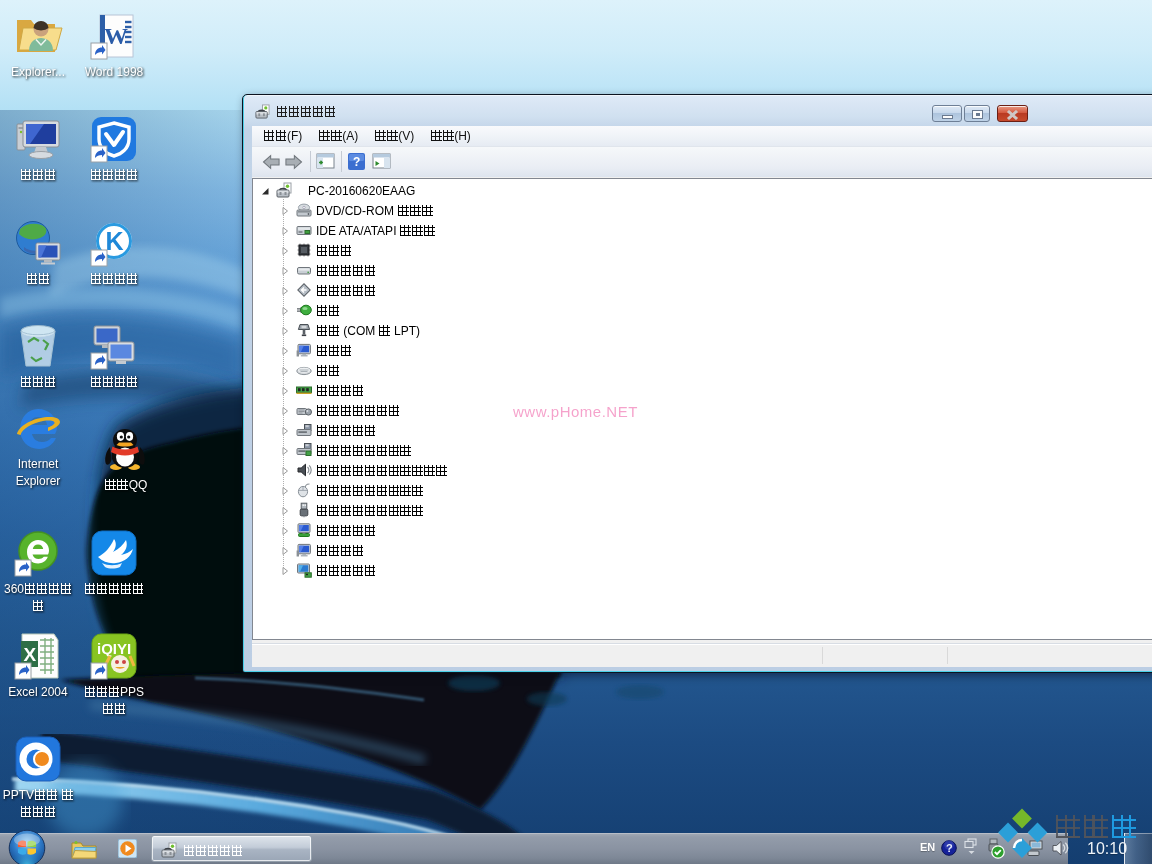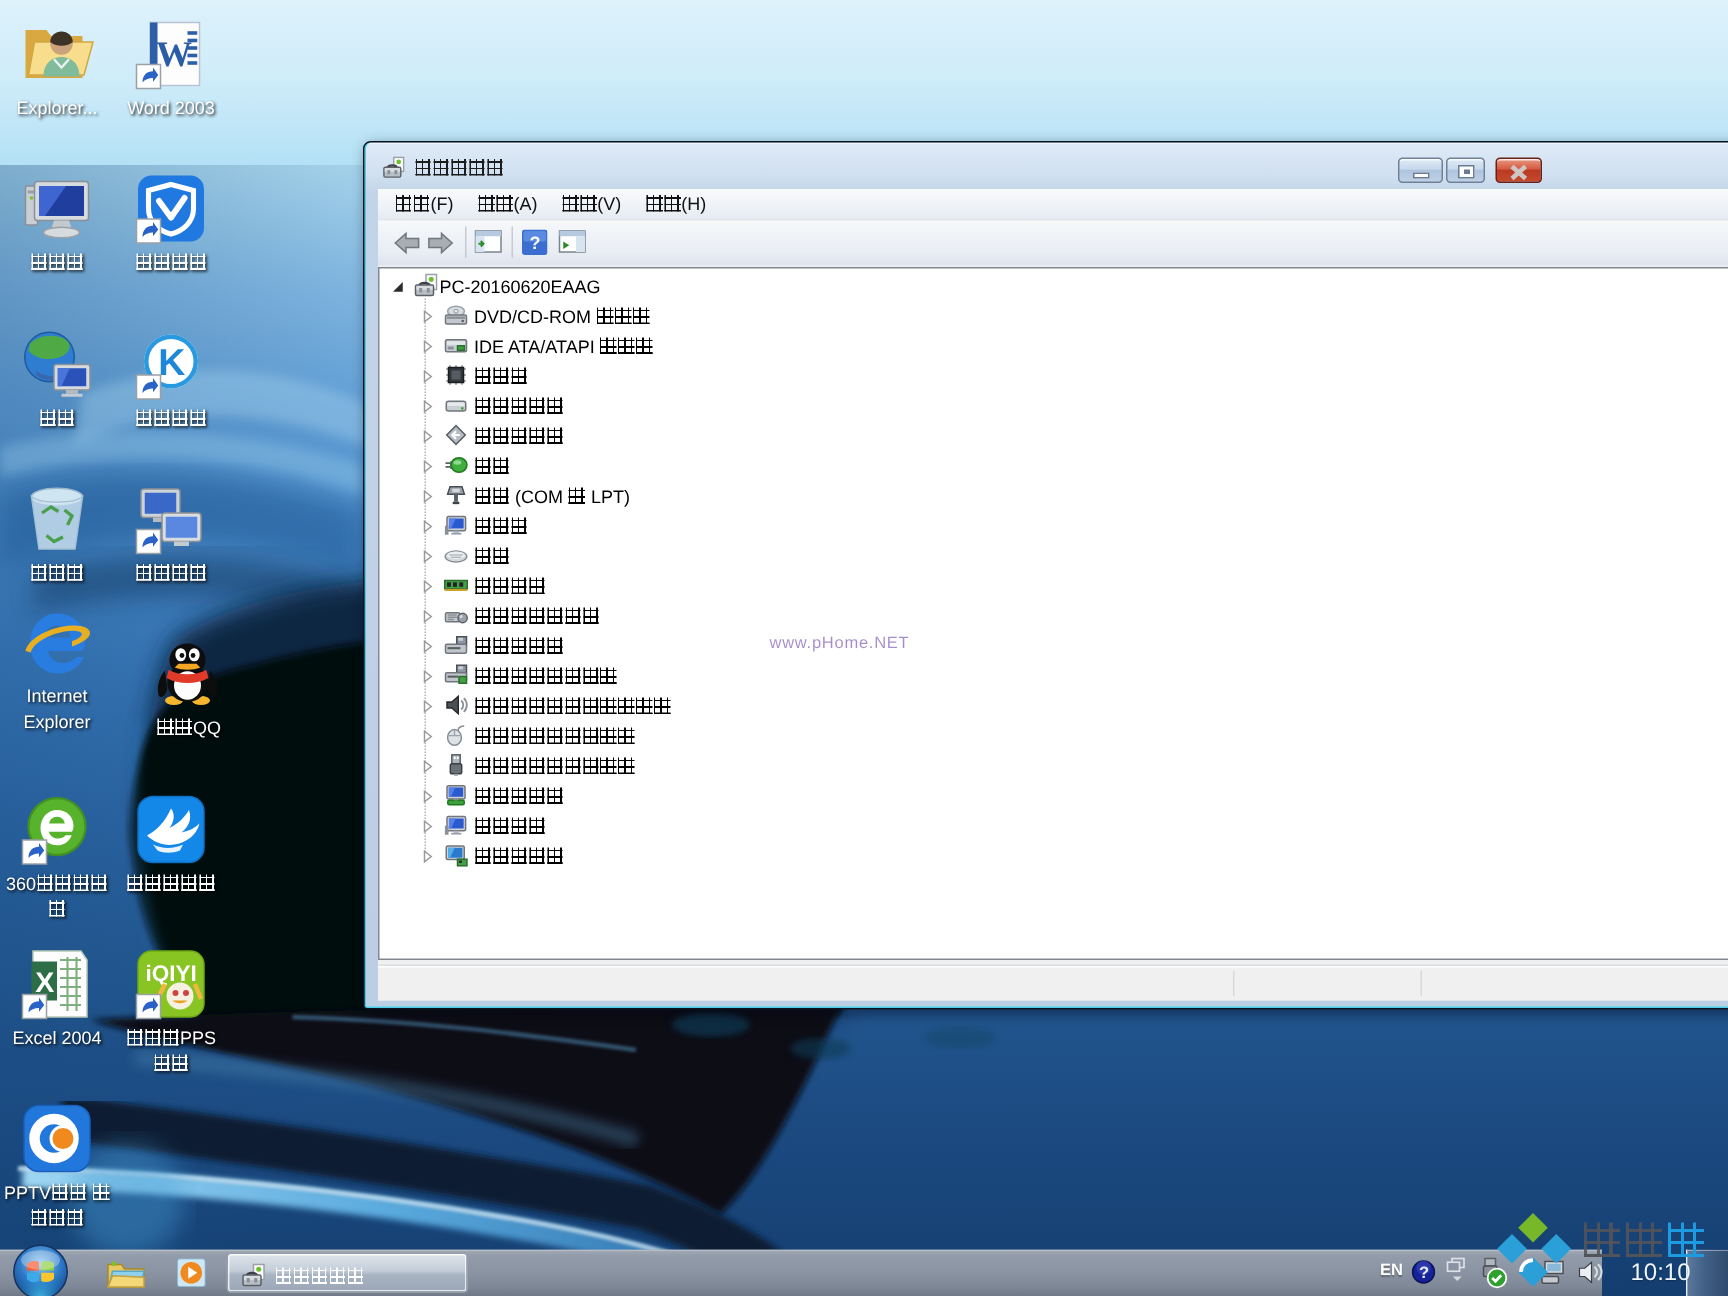--- a/index.html
+++ b/index.html
@@ -123,21 +123,21 @@
         <path d="M35,15 h6.5"></path>
         <path d="M35,20 h6.5"></path>
         <path d="M35,25 h6.5"></path>
         <path d="M35,30 h6.5"></path>
       </g>
 <g>
         <rect x="1" y="31" width="16" height="16" fill="#fff" stroke="#9aa0a6"></rect>
         <path d="M5,43 C5,38 8,35.5 12,35.5 L12,33 L15.5,38 L12,42.5 L12,40 C9,40 6.5,41 5,43 Z" fill="#2a62c8"></path>
       </g>
     </svg>
-    <div class="lbl">Word 2003</div>
+    <div class="lbl">Word 1998</div>
   </div>
 <div class="dico" style="left:0px;top:115px">
     <svg class="ic" width="48" height="48" viewBox="0 0 48 48">
 <rect x="3" y="9" width="8" height="26" rx="1" fill="#c9ced4" stroke="#8a9096"></rect>
 <rect x="4.5" y="12" width="5" height="2" fill="#9aa0a6"></rect>
       <circle cx="7" cy="17" r="1.2" fill="#7ec02a"></circle>
 <rect x="9" y="6" width="36" height="26" rx="2" fill="#d6dbe0" stroke="#8a9096"></rect>
 <rect x="12" y="9" width="30" height="20" fill="#1f3e9e"></rect>
 <path d="M12,9 L30,9 L16,29 L12,29 Z" fill="#3f66d0"></path>
 <path d="M22,32 h10 l2,6 h-14 Z" fill="#c3c9cf"></path>
@@ -339,21 +339,21 @@
         <div class="trow" style="left:7px;top:1.5px"><svg width="10" height="10" viewBox="0 0 10 10" style="margin:0 6px 0 0;vertical-align:-1px">
             <path d="M8.5,2 L8.5,8.5 L2,8.5 Z" fill="#2b2b2b"></path>
           </svg><svg width="16" height="16" viewBox="0 0 16 16">
             <rect x="8" y="1" width="7" height="10" fill="#fff" stroke="#9aa0a6"></rect>
             <circle cx="11.5" cy="4.2" r="1.7" fill="#6fc02f"></circle>
             <path d="M3.5,8.5 C4.2,6 9.8,6 10.5,8.5" fill="none" stroke="#3c4046" stroke-width="1.6"></path>
             <rect x="1" y="8" width="12" height="7" rx="1" fill="#b9bfc6" stroke="#5a6066"></rect>
             <rect x="1.6" y="8.6" width="10.8" height="2.6" fill="#d9dde1"></rect>
             <rect x="3.5" y="10" width="2" height="3" fill="#8a9096"></rect>
             <rect x="8.5" y="10" width="2" height="3" fill="#8a9096"></rect>
-          </svg><span style="margin-left:1px">PC-20160620EAAG</span></div>
+          </svg><span style="margin-left:16px">PC-20160620EAAG</span></div>
         <div class="trow" style="left:27px;top:21.5px"><svg width="10" height="10" viewBox="0 0 10 10" style="margin:0 6px 0 0;vertical-align:-1px">
             <path d="M3,1.5 L7.5,5 L3,8.5 Z" fill="#fff" stroke="#9a9a9a"></path>
           </svg><svg width="16" height="16" viewBox="0 0 16 16">
             <ellipse cx="8" cy="5.5" rx="5.6" ry="3.4" fill="#d7dce0" stroke="#9aa2aa"></ellipse>
             <circle cx="8" cy="5.5" r="1.2" fill="#fff" stroke="#aab"></circle>
             <rect x="1" y="8" width="14" height="6" rx="1" fill="#c3c9cf" stroke="#70767c"></rect>
             <rect x="2" y="9" width="12" height="1.6" fill="#8a9096"></rect>
             <circle cx="12.5" cy="12" r=".9" fill="#5a6066"></circle>
           </svg><span style="margin-left:4px">DVD/CD-ROM <i class="cj"></i><i class="cj"></i><i class="cj"></i></span></div>
         <div class="trow" style="left:27px;top:41.5px"><svg width="10" height="10" viewBox="0 0 10 10" style="margin:0 6px 0 0;vertical-align:-1px">
@@ -496,21 +496,21 @@
           </svg><span style="margin-left:4px"><i class="cj"></i><i class="cj"></i><i class="cj"></i><i class="cj"></i></span></div>
         <div class="trow" style="left:27px;top:381.5px"><svg width="10" height="10" viewBox="0 0 10 10" style="margin:0 6px 0 0;vertical-align:-1px">
             <path d="M3,1.5 L7.5,5 L3,8.5 Z" fill="#fff" stroke="#9a9a9a"></path>
           </svg><svg width="16" height="16" viewBox="0 0 16 16">
             <rect x="1.5" y="2" width="12" height="9" rx="1" fill="#cdd3d9" stroke="#70767c"></rect>
             <rect x="2.7" y="3.2" width="9.6" height="6.6" fill="#2a7ad0"></rect>
             <path d="M2.7,3.2 h4.4 l-3,6.6 h-1.4 Z" fill="#54b0e8"></path>
             <rect x="9" y="10.8" width="6.3" height="4.4" fill="#43a047" stroke="#2c6e2c"></rect>
             <rect x="10" y="11.8" width="2" height="1.4" fill="#222"></rect>
           </svg><span style="margin-left:4px"><i class="cj"></i><i class="cj"></i><i class="cj"></i><i class="cj"></i><i class="cj"></i></span></div>
-        <div class="abs" style="left:260px;top:244px;font-size:11px;color:#4c1d95;opacity:.5;letter-spacing:.5px">www.pHome.NET</div>
+        <div class="abs" style="left:260px;top:224px;font-size:15px;color:#ec4899;opacity:.5;letter-spacing:.5px">www.pHome.NET</div>
       </div>
     <div class="statusbar">
         <div class="sep" style="left:570px"></div>
         <div class="sep" style="left:695px"></div>
       </div>
   </div>
 </div>
 <div class="taskbar">
     <svg class="abs" style="left:8px;top:-4px" width="38" height="38" viewBox="0 0 38 38">
 <defs>

